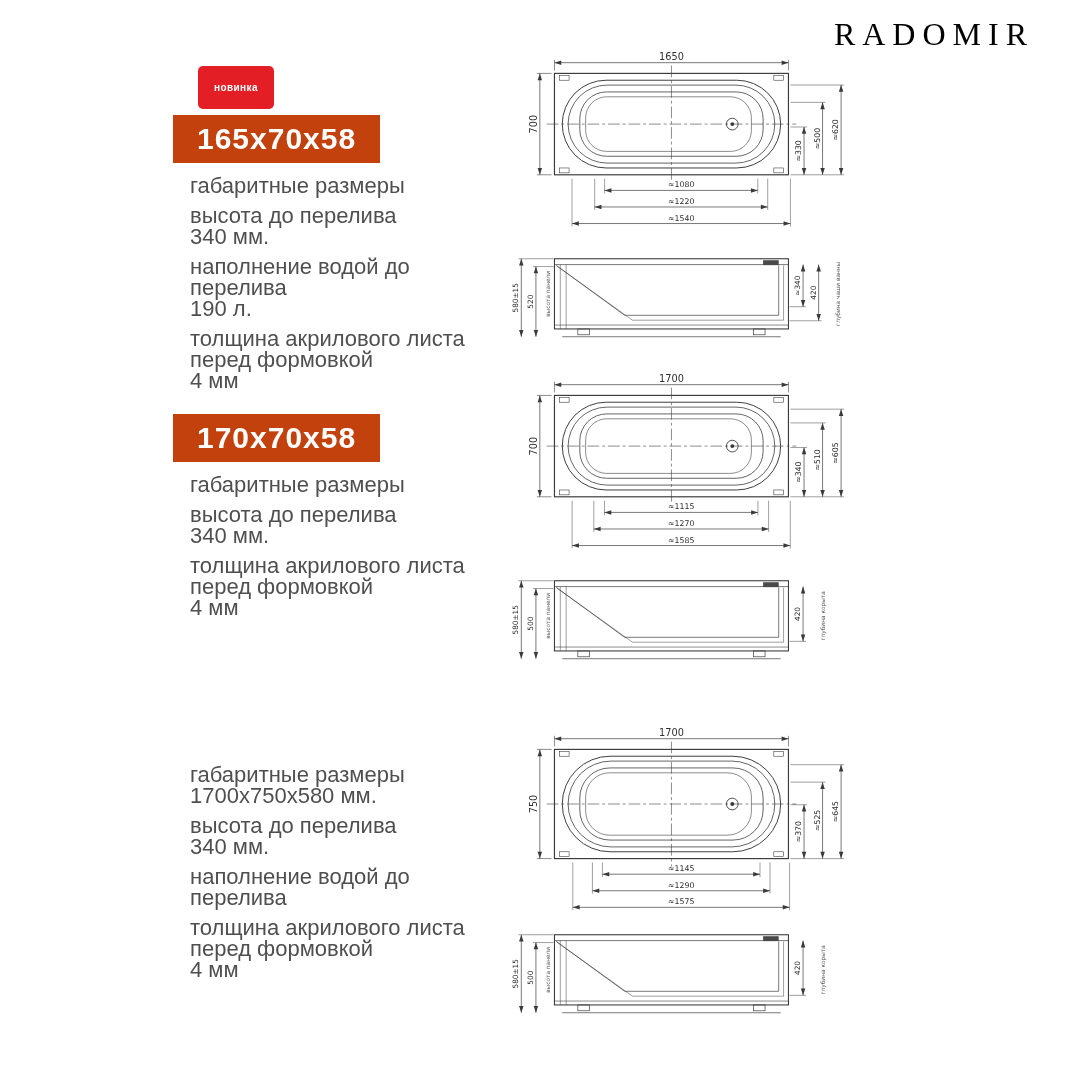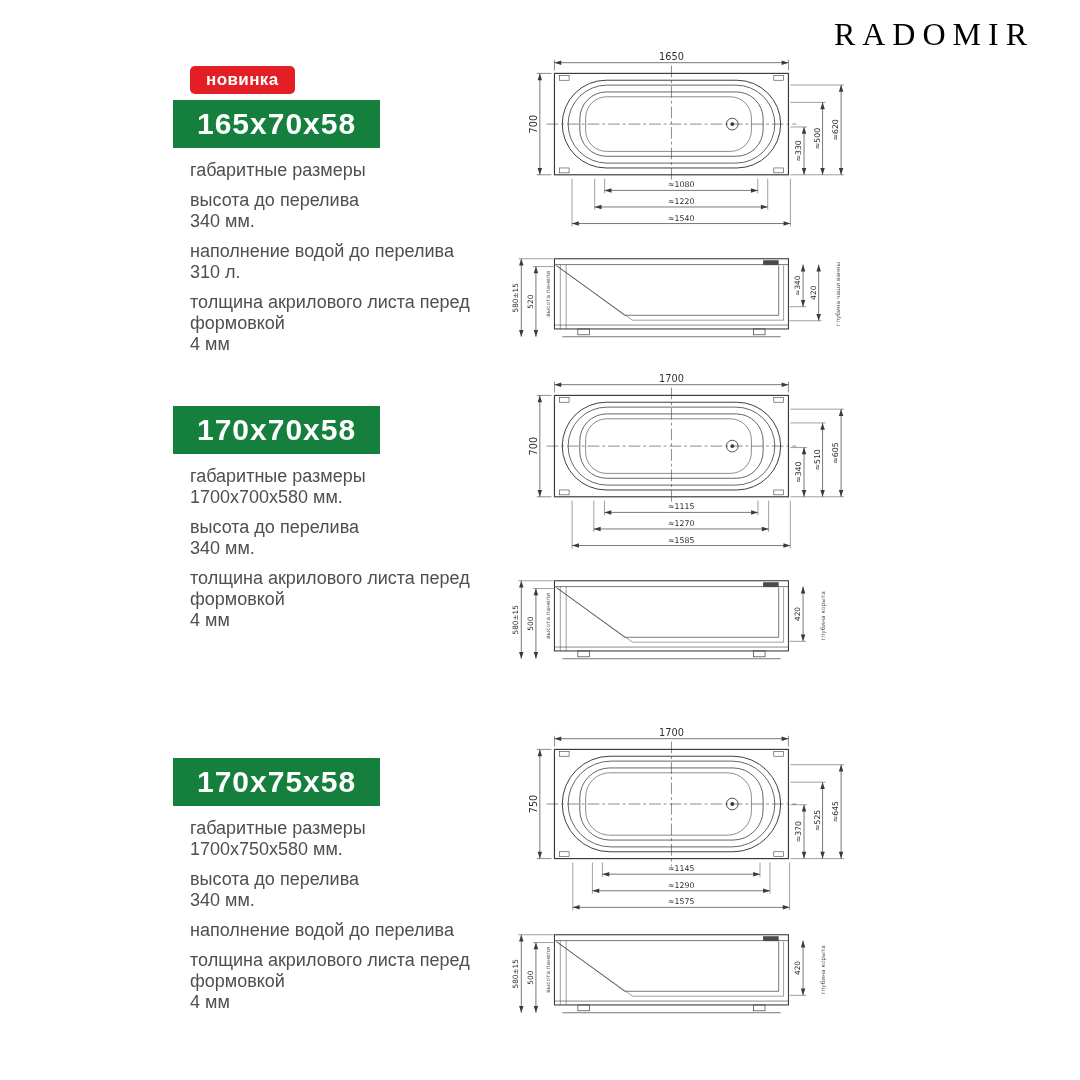--- a/index.html
+++ b/index.html
@@ -3,26 +3,26 @@
 <meta charset="utf-8">
 <style>
   *{margin:0;padding:0;box-sizing:border-box}
   html,body{background:#fff}
   body{width:1080px;height:1080px;position:relative;overflow:hidden;
        font-family:"Liberation Sans",sans-serif}
   .brand{position:absolute;top:16px;right:46px;font-family:"Liberation Serif",serif;
          font-size:32px;letter-spacing:7px;color:#000000}
   .section{position:absolute;left:0;width:1080px;height:320px}
   .leftcol{position:absolute;left:173px;width:300px}
-  .new-badge{display:inline-block;background:#e31e24;color:#fff;font-size:17px;
-             font-weight:bold;padding:4px 16px;border-radius:5px;margin-left:17px;
+  .new-badge{display:inline-block;background:#e31e24;color:#fff;font-size:10px;
+             font-weight:bold;padding:16px 16px;border-radius:5px;margin-left:25px;
              letter-spacing:.4px}
-  .size-badge{width:fit-content;background:#15803d;color:#fff;font-size:30px;
+  .size-badge{width:fit-content;background:#c2410c;color:#fff;font-size:30px;
               font-weight:bold;padding:7px 24px;margin-top:6px;letter-spacing:1px}
-  .specs{margin:12px 0 0 17px;color:#4f4f4f;font-size:18px;line-height:21px;width:288px}
+  .specs{margin:12px 0 0 17px;color:#4f4f4f;font-size:22px;line-height:21px;width:288px}
   .spec{margin-bottom:9px}
   .spec span{display:block}
   .drawings{position:absolute;left:494px;top:0;width:400px}
   .drawings svg{display:block}
   .side-svg{margin-top:8px}
   svg text{font-family:"DejaVu Sans",sans-serif}
 </style>
 </head>
 <body>
 
@@ -35,21 +35,21 @@
     <div class="specs">
       <div class="spec">
         <span>габаритные размеры</span>
       </div>
       <div class="spec">
         <span>высота до перелива</span>
         <span>340 мм.</span>
       </div>
       <div class="spec">
         <span>наполнение водой до перелива</span>
-        <span>310 л.</span>
+        <span>190 л.</span>
       </div>
       <div class="spec">
         <span>толщина акрилового листа перед формовкой</span>
         <span>4 мм</span>
       </div>
     </div>
   </div>
   <div class="drawings">
     <svg class="top-svg" width="390" viewBox="0 0 400 196">
         <rect x="62" y="24" width="240" height="104" fill="none" stroke="#3a3a3a" stroke-width="1.2"></rect>
@@ -144,26 +144,25 @@
         <line x1="333" y1="16" x2="333" y2="73.6" stroke="#3a3a3a" stroke-width="0.7" fill="none"></line>
         <path d="M 333 16 l -2.3 7 l 4.6 0 z" fill="#3a3a3a"></path>
         <path d="M 333 73.6 l -2.3 -7 l 4.6 0 z" fill="#3a3a3a"></path>
         <text x="330" y="44.8" font-size="7.5" text-anchor="middle" fill="#2e2e2e" transform="rotate(-90 330 44.8)">420</text>
         <text x="355" y="46" font-size="6" text-anchor="middle" fill="#555" transform="rotate(-90 355 46)">глубина чаши ванны</text>
       </svg>
   </div>
 </div>
 
 <div class="section" style="top:372px">
-  <div class="leftcol" style="top:28px">
+  <div class="leftcol" style="top:36px">
     <div class="size-badge">170x70x58</div>
     <div class="specs">
       <div class="spec">
         <span>габаритные размеры</span>
-        <span>1700х700х580 мм.</span>
       </div>
       <div class="spec">
         <span>высота до перелива</span>
         <span>340 мм.</span>
       </div>
       <div class="spec">
       </div>
       <div class="spec">
         <span>толщина акрилового листа перед формовкой</span>
         <span>4 мм</span>
@@ -260,21 +259,20 @@
         <path d="M 317 16 l -2.3 7 l 4.6 0 z" fill="#3a3a3a"></path>
         <path d="M 317 72.16 l -2.3 -7 l 4.6 0 z" fill="#3a3a3a"></path>
         <text x="314" y="44.08" font-size="7.5" text-anchor="middle" fill="#2e2e2e" transform="rotate(-90 314 44.08)">420</text>
         <text x="339" y="46" font-size="6" text-anchor="middle" fill="#555" transform="rotate(-90 339 46)">глубина корыта</text>
       </svg>
   </div>
 </div>
 
 <div class="section" style="top:726px">
   <div class="leftcol" style="top:26px">
-    <div class="size-badge">170x75x58</div>
     <div class="specs">
       <div class="spec">
         <span>габаритные размеры</span>
         <span>1700х750х580 мм.</span>
       </div>
       <div class="spec">
         <span>высота до перелива</span>
         <span>340 мм.</span>
       </div>
       <div class="spec">

